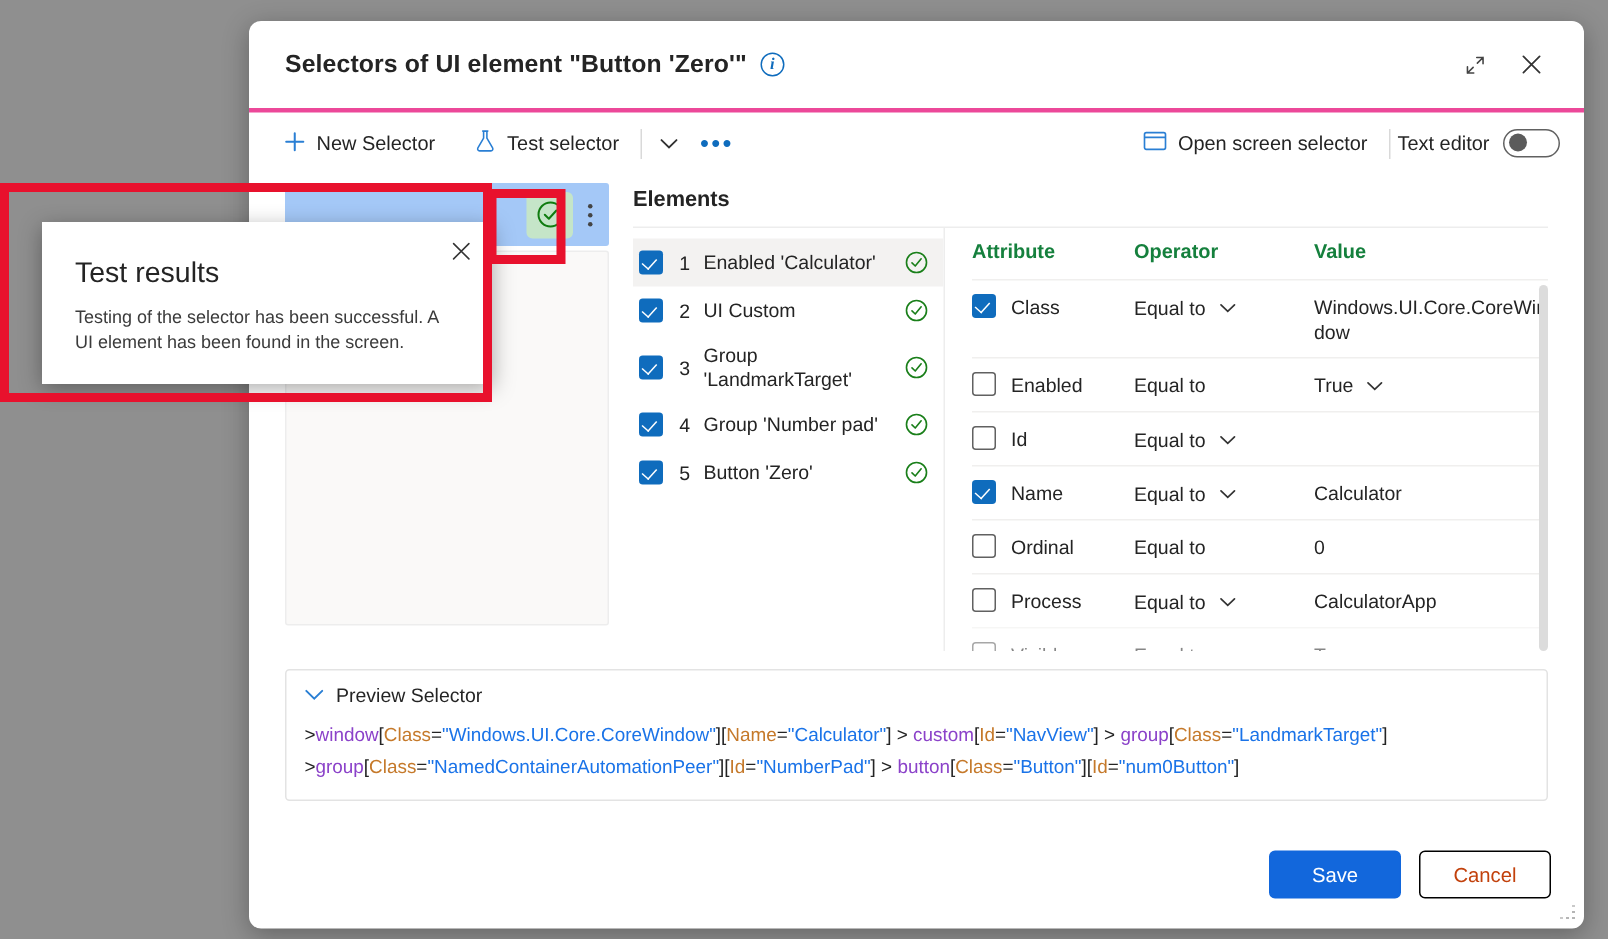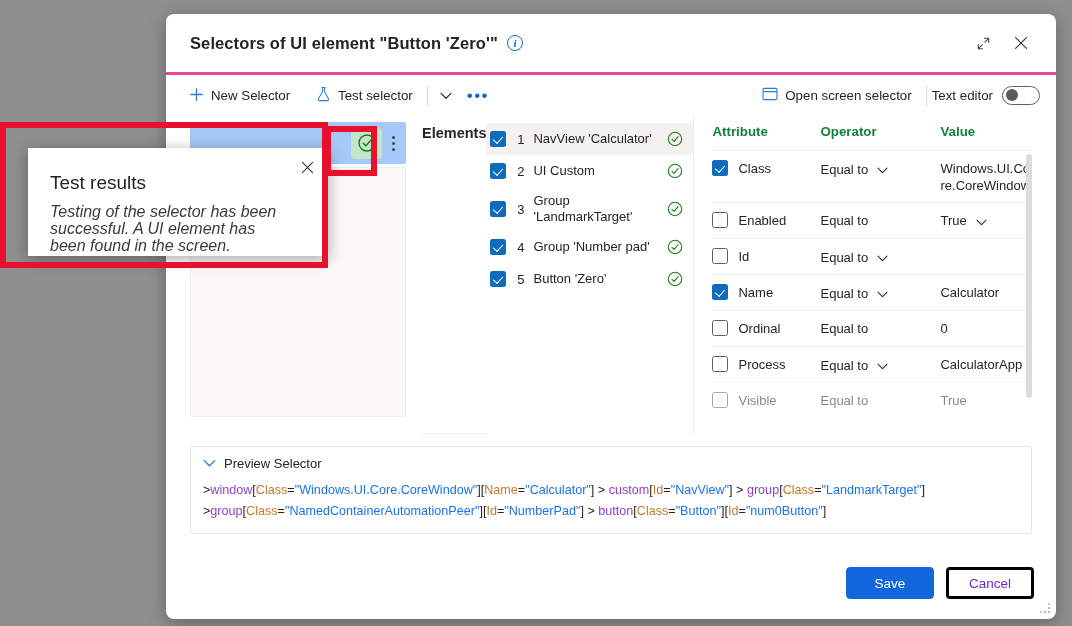--- a/index.html
+++ b/index.html
@@ -112,21 +112,21 @@
   #left-canvas {
     margin-top: 3px;
     height: 250px;
     background: #faf9f8;
     border: 1px solid #ededed;
     border-radius: 2px;
   }
 
   #right-panel {
     flex: 1; margin-left: 16px;
-    display: flex; flex-direction: row;
+    display: flex; flex-direction: column;
     min-width: 0;
   }
   #elements-title {
     font-size: 14.5px; font-weight: 600; color: #242424;
     padding: 9px 0 10px 0;
     border-bottom: 1px solid #ededed;
   }
   #panes { display: flex; flex: 1; min-height: 0; }
 
   
@@ -212,21 +212,21 @@
   #footer {
     position: absolute; right: 22px; bottom: 20px;
     display: flex; gap: 12px; padding-left: 32px;
   }
   .btn {
     height: 32px; min-width: 88px; border-radius: 4px;
     font-size: 13.5px; cursor: pointer;
     display: flex; align-items: center; justify-content: center;
   }
   .btn-primary { background: #1267dc; color: #fff; border: 1px solid #1267dc; }
-  .btn-default { background: #fff; color: #6d28d9; border: 3px solid #000000; }
+  .btn-default { background: #fff; color: #c2410c; border: 1px solid #000000; }
   #resize-grip {
     position: absolute; right: 4px; bottom: 4px;
     width: 12px; height: 12px;
     background:
       radial-gradient(circle 1px at 9px 9px, #b5b5b5 99%, transparent 0),
       radial-gradient(circle 1px at 5px 9px, #b5b5b5 99%, transparent 0),
       radial-gradient(circle 1px at 9px 5px, #b5b5b5 99%, transparent 0),
       radial-gradient(circle 1px at 1px 9px, #c9c9c9 99%, transparent 0),
       radial-gradient(circle 1px at 9px 1px, #c9c9c9 99%, transparent 0);
     cursor: nwse-resize;
@@ -245,23 +245,22 @@
     position: absolute; right: 8px; top: 6px;
     width: 26px; height: 26px;
     display: flex; align-items: center; justify-content: center;
     cursor: pointer; color: #333;
   }
   #tr-title {
     font-size: 19px; color: #242424; font-weight: 400;
     padding: 24px 0 0 22px;
   }
   #tr-body {
-    font-size: 16px; color: #3b3b3b; line-height: 17px;
+    font-size: 12px; color: #3b3b3b; line-height: 17px;
     padding: 9px 34px 0 22px;
-    font-style: italic;
   }
 
   
   .redbox {
     position: absolute; border: 6px solid #e8112d;
     z-index: 40; pointer-events: none;
   }
   #redbox-popup { left: 0px;   top: 122px; width: 328px; height: 146px; }
   #redbox-btn   { left: 325px; top: 126px; width:  52px; height:  50px; }
 </style>
@@ -354,21 +353,21 @@
     </div>
 
     <div id="right-panel">
       <div id="elements-title">Elements</div>
       <div id="panes">
 
         <div id="elements-list">
             <div class="el-row sel">
               <span class="cb on"></span>
               <span class="el-idx">1</span>
-              <span class="el-label">NavView 'Calculator'</span>
+              <span class="el-label">Enabled 'Calculator'</span>
               <svg class="ok-circle" viewBox="0 0 17 17">
                 <circle cx="8.5" cy="8.5" r="7.1" stroke="#1a7f1a" stroke-width="1.15" fill="none"></circle>
                 <path d="M5.3 8.8 7.6 11 11.8 5.9" stroke="#1a7f1a" stroke-width="1.15" fill="none" stroke-linecap="round" stroke-linejoin="round"></path>
               </svg>
             </div>
             <div class="el-row">
               <span class="cb on"></span>
               <span class="el-idx">2</span>
               <span class="el-label">UI Custom</span>
               <svg class="ok-circle" viewBox="0 0 17 17">

